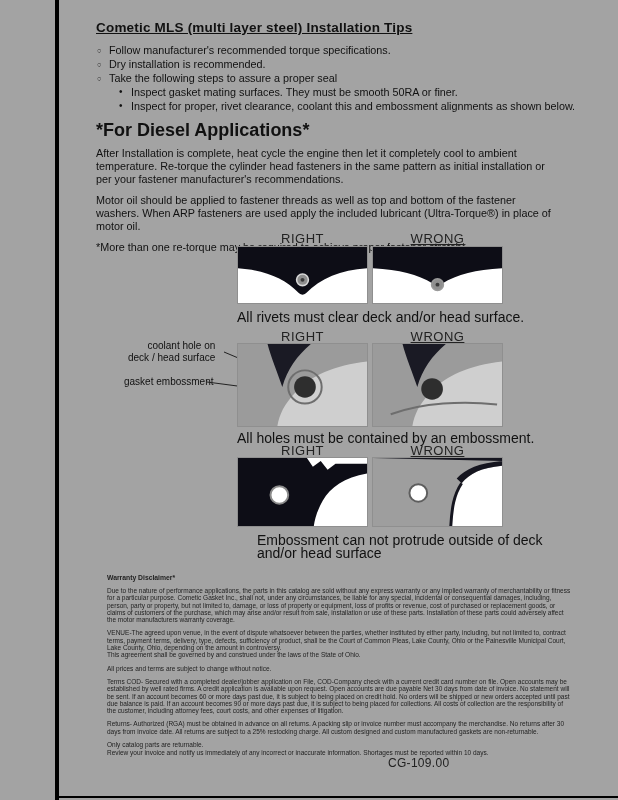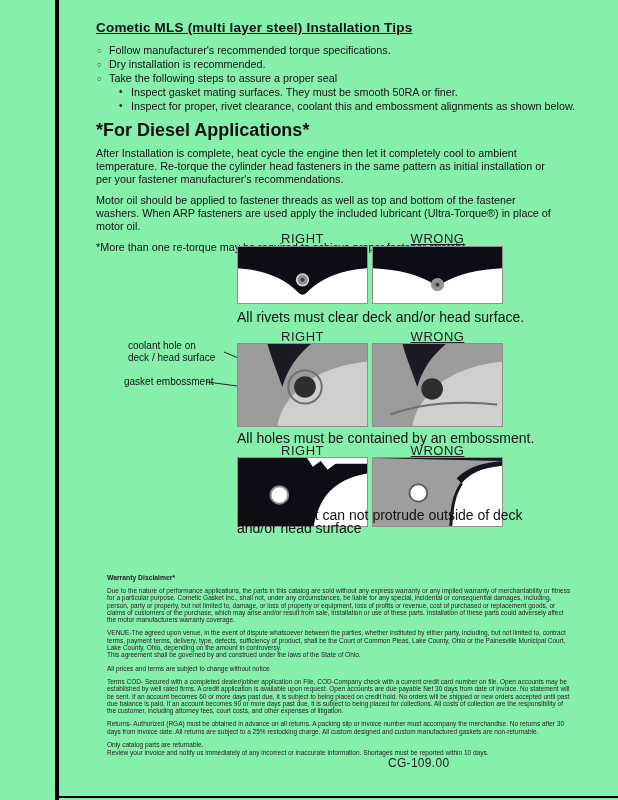--- a/index.html
+++ b/index.html
@@ -1,19 +1,19 @@
 <!DOCTYPE html>
 <html><head>
 <meta charset="utf-8">
 <style>
   * { margin:0; padding:0; box-sizing:border-box; }
   html,body { background:#ffffff; }
   .page {
     position:relative; width:618px; height:800px; margin:0 auto;
-    background:#86efac; color:#111;
+    background:#a3a3a3; color:#111;
     font-family:"Liberation Sans", sans-serif; overflow:hidden;
   }
   .left-bar { position:absolute; left:55px; top:0; width:4px; height:800px; background:#000; }
   .bottom-bar { position:absolute; left:55px; top:796px; width:563px; height:2px; background:#000; }
 
   .intro { position:absolute; left:96px; top:20px; width:478px; }
   .title {
     font-size:13.5px; font-weight:bold; text-decoration:underline;
     letter-spacing:0.2px; margin-bottom:8px;
   }
@@ -32,21 +32,21 @@
   }
   .h-left  { left:237px; }
   .h-right { left:372px;text-decoration:underline; }
   .panel {
     position:absolute; width:131px; background:#fff;
     border:1px solid #8f8f8f;
   }
   .panel svg { display:block; width:100%; height:100%; }
   .caption { position:absolute; left:237px; font-size:14px; color:#111; }
   .caption.multiline { white-space:pre-line; line-height:13px; }
-  .callout { position:absolute; font-size:10px; line-height:11.5px; color:#111; white-space:pre-line; text-align:left; }
+  .callout { position:absolute; font-size:10px; line-height:11.5px; color:#111; white-space:pre-line; text-align:right; }
   .connector { position:absolute; overflow:visible; }
 
   .warranty { position:absolute; left:107px; top:574px; width:465px; color:#222; }
   .w-head { font-size:6.8px; font-weight:bold; margin-bottom:6px; }
   .w-p { font-size:6.5px; line-height:7.3px; margin-bottom:6px; white-space:pre-line; }
   .w-p.tight { margin-bottom:1px; }
 
   .footer-code { position:absolute; left:388px; top:756px; font-size:12px; letter-spacing:0.3px; color:#222; }
 </style>
 </head>
@@ -150,21 +150,21 @@
   </div>
   <div class="panel" style="left:372px; top:457px; height:70px;">
     <svg viewBox="0 0 131 70" preserveAspectRatio="none">
       <rect width="131" height="70" fill="#ffffff"></rect>
       <path d="M0,0 H131 V8 C110,10 98,16 90,26 C82,38 80,52 79,70 H0 Z" fill="#9e9e9e"></path>
       <path d="M0,0 H131 V8 C110,10 98,16 90,26 L85,21 C94,11 108,5 131,3 Z" fill="#15151f"></path>
       <circle cx="46" cy="36" r="9" fill="#ffffff" stroke="#5e5e5e" stroke-width="2"></circle>
       <path d="M79,70 C80,52 82,38 90,26" stroke="#15151f" stroke-width="3" fill="none"></path>
     </svg>
   </div>
-  <div class="caption multiline" style="top:509px;">Embossment can not protrude outside of deck
+  <div class="caption multiline" style="top:534px;margin-left:20px;">Embossment can not protrude outside of deck
 and/or head surface</div>
 
   <div class="warranty">
     <div class="w-head">Warranty Disclaimer*</div>
     <p class="w-p">Due to the nature of performance applications, the parts in this catalog are sold without any express warranty or any implied warranty of merchantability or fitness for a particular purpose.  Cometic Gasket Inc., shall not, under any circumstances, be liable for any special, incidental or consequential damages, including, person, party or property, but not limited to, damage, or loss of property or equipment, loss of profits or revenue, cost of purchased or replacement goods, or claims of customers of the purchase, which may arise and/or result from sale, installation or use of these parts.  Installation of these parts could adversely affect the motor manufacturers warranty coverage.</p>
     <p class="w-p">VENUE-The agreed upon venue, in the event of dispute whatsoever between the parties, whether instituted by either party, including, but not limited to, contract terms, payment terms, delivery, type, defects, sufficiency of product, shall be the Court of Common Pleas, Lake County, Ohio or the Painesville Municipal Court, Lake County, Ohio, depending on the amount in controversy.
 This agreement shall be governed by and construed under the laws of the State of Ohio.</p>
     <p class="w-p">All prices and terms are subject to change without notice.</p>
     <p class="w-p">Terms COD- Secured with a completed dealer/jobber application on File, COD-Company check with a current credit card number on file.  Open accounts may be established by well rated firms.  A credit application is available upon request.  Open accounts are due payable Net 30 days from date of invoice.  No statement will be sent.  If an account becomes 60 or more days past due, it is subject to being placed on credit hold.  No orders will be shipped or new orders accepted until past due balance is paid.  If an account becomes 90 or more days past due, it is subject to being placed for collections.  All costs of collection are the responsibility of the customer, including attorney fees, court costs, and other expenses of litigation.</p>
     <p class="w-p">Returns- Authorized (RGA) must be obtained in advance on all returns.  A packing slip or invoice number must accompany the merchandise.  No returns after 30 days from invoice date.  All returns are subject to a 25% restocking charge.  All custom designed and custom manufactured gaskets are non-returnable.</p>

